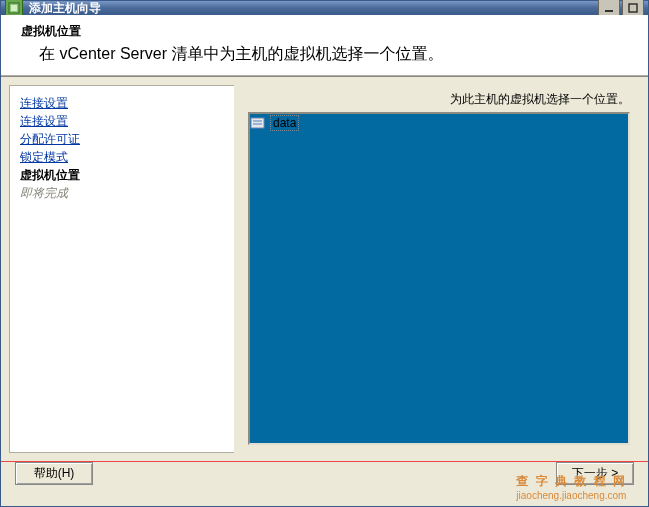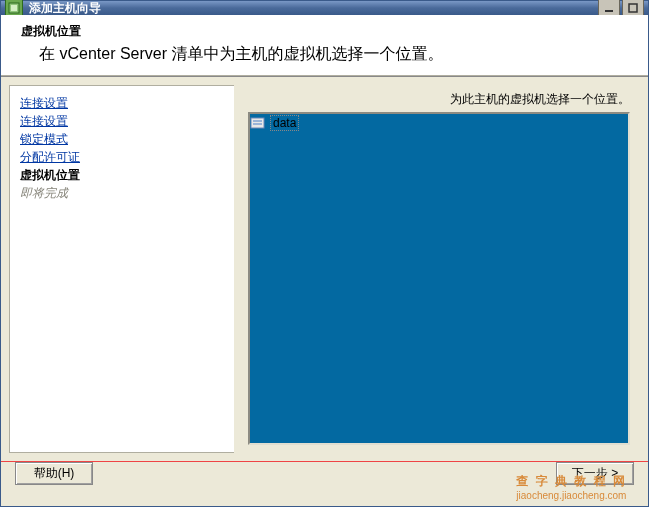--- a/index.html
+++ b/index.html
@@ -218,22 +218,22 @@
   <div class="header-area">
     <div class="header-title">虚拟机位置</div>
     <div class="header-desc">在 vCenter Server 清单中为主机的虚拟机选择一个位置。</div>
   </div>
   <div class="divider-dark"></div>
 
   <div class="body-row">
     <div class="sidebar">
       <span class="step">连接设置</span>
       <span class="step">连接设置</span>
+      <span class="step">分配许可证</span>
       <span class="step">锁定模式</span>
-      <span class="step">分配许可证</span>
       <span class="step current">虚拟机位置</span>
       <span class="step pending">即将完成</span>
     </div>
 
     <div class="main-panel">
       <div class="panel-label">为此主机的虚拟机选择一个位置。</div>
       <div class="tree-box">
         <div class="tree-item">
           <span class="di-icon">
             <svg width="16" height="14" viewBox="0 0 16 14">

